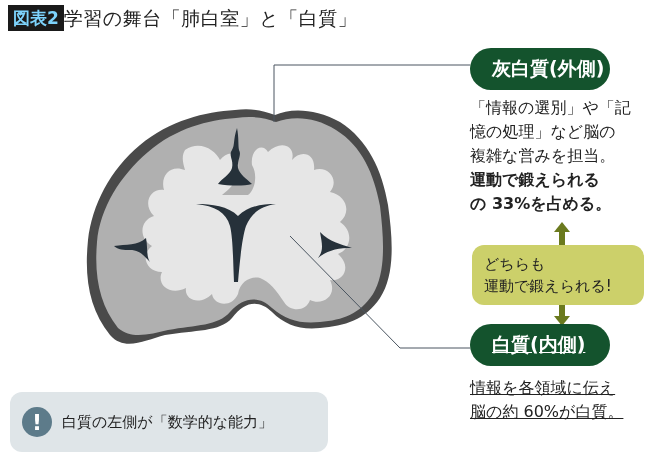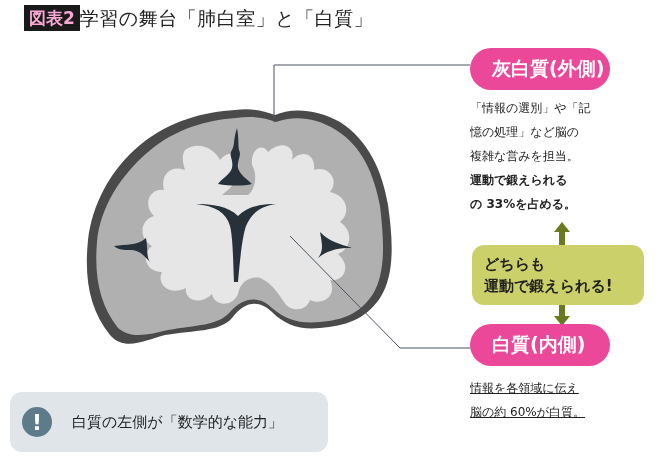--- a/index.html
+++ b/index.html
@@ -1,36 +1,36 @@
 <!DOCTYPE html>
 <html><head>
 <meta charset="utf-8">
 <style>
   html,body{margin:0;padding:0;background:#fff;}
   body{width:670px;height:460px;position:relative;overflow:hidden;font-family:"DejaVu Sans",sans-serif;color:#222;}
   .title-bar{position:absolute;left:8px;top:5px;display:flex;align-items:center;}
-  .title-badge{background:#1a1a1a;color:#f9a8d4;font-size:17px;font-weight:bold;padding:2px 5px;line-height:22px;margin-left:16px;}
+  .title-badge{background:#1a1a1a;color:#7dd3fc;font-size:17px;font-weight:bold;padding:2px 5px;line-height:22px;}
   .title-text{font-size:19px;margin-left:0;color:#222;line-height:24px;letter-spacing:0.5px;}
   .brain{position:absolute;left:0;top:0;}
-  .pill{position:absolute;background:#ec4899;color:#fff;border-radius:22px;font-weight:bold;font-size:19px;display:flex;align-items:center;padding-left:22px;box-sizing:border-box;}
+  .pill{position:absolute;background:#14532d;color:#fff;border-radius:22px;font-weight:bold;font-size:19px;display:flex;align-items:center;padding-left:22px;box-sizing:border-box;}
   .pill-gray{left:470px;top:48px;width:140px;height:42px;}
-  .pill-white{left:470px;top:324px;width:140px;height:42px;}
-  .desc{position:absolute;font-size:12px;line-height:24px;color:#222;}
+  .pill-white{left:470px;top:324px;width:140px;height:42px;text-decoration:underline;}
+  .desc{position:absolute;font-size:16px;line-height:24px;color:#222;}
   .desc-gray{left:470px;top:96px;width:200px;}
   .desc-gray .bold{font-weight:bold;}
   .desc-white{left:470px;top:376px;width:200px;text-decoration:underline;}
-  .green-box{position:absolute;left:472px;top:245px;width:172px;height:60px;background:#ccd06a;border-radius:12px;font-weight:bold;font-size:15px;line-height:22px;padding:8px 12px;box-sizing:border-box;color:#222;}
+  .green-box{position:absolute;left:472px;top:245px;width:172px;height:60px;background:#ccd06a;border-radius:12px;font-weight:normal;font-size:15px;line-height:22px;padding:8px 12px;box-sizing:border-box;color:#222;}
   .arrow{position:absolute;left:559px;width:6px;background:#6b7a1e;}
   .arrow-up{top:230px;height:16px;}
   .arrow-down{top:305px;height:14px;}
   .tri-up{position:absolute;left:554px;top:222px;width:0;height:0;border-left:8px solid transparent;border-right:8px solid transparent;border-bottom:10px solid #6b7a1e;}
   .tri-down{position:absolute;left:554px;top:316px;width:0;height:0;border-left:8px solid transparent;border-right:8px solid transparent;border-top:10px solid #6b7a1e;}
   .note{position:absolute;left:10px;top:392px;width:318px;height:60px;background:#dfe5e8;border-radius:12px;display:flex;align-items:center;padding-left:12px;box-sizing:border-box;}
   .note-icon{width:30px;height:30px;border-radius:50%;background:#5d7b8a;display:flex;align-items:center;justify-content:center;color:#fff;font-weight:bold;font-size:22px;flex:none;}
-  .note-text{font-size:15px;line-height:22px;margin-left:20px;color:#222;}
+  .note-text{font-size:15px;line-height:22px;margin-left:10px;color:#222;}
 </style>
 </head>
 <body>
 
 <div class="title-bar">
   <span class="title-badge">図表2</span>
   <span class="title-text">学習の舞台「肺白室」と「白質」</span>
 </div>
 
 <svg class="brain" width="670" height="460" viewBox="0 0 670 460">

